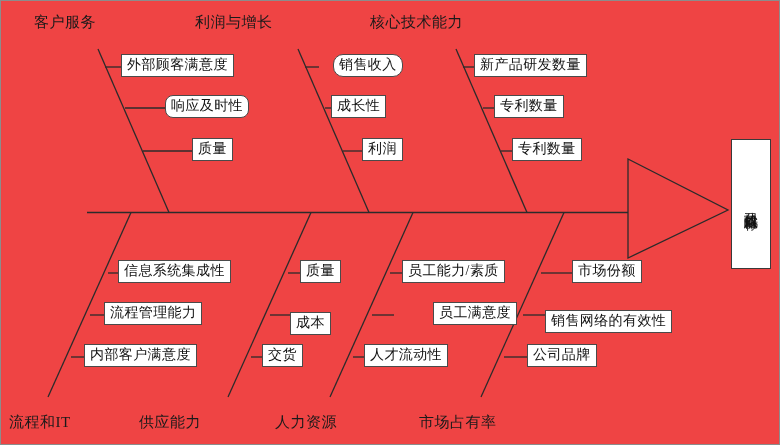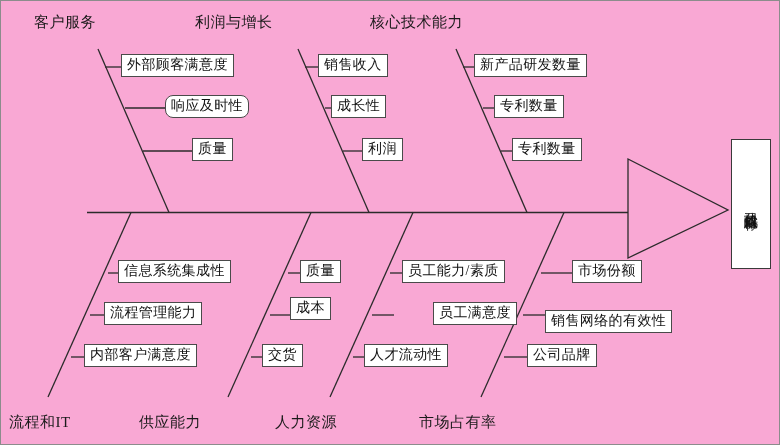--- a/index.html
+++ b/index.html
@@ -4,21 +4,21 @@
 <style>
   html,body{margin:0;padding:0;background:#ffffff;}
   body{
     font-family:"Liberation Serif","DejaVu Serif",serif;
     color:#1a1a1a;
   }
   #canvas{
     position:relative;
     width:780px;
     height:445px;
-    background:#f9a8d4;
+    background:#ef4444;
     border:1px solid #8c8c8c;
     box-sizing:border-box;
     overflow:hidden;
   }
   #skeleton{
     position:absolute;
     left:0; top:0;
     width:780px; height:445px;
     pointer-events:none;
   }
@@ -116,34 +116,34 @@
 
   <div class="cat-label" style="left:8px;   top:414px;">流程和IT</div>
   <div class="cat-label" style="left:138px; top:414px;">供应能力</div>
   <div class="cat-label" style="left:274px; top:414px;">人力资源</div>
   <div class="cat-label" style="left:418px; top:414px;">市场占有率</div>
 
   <div class="node-box" style="left:120px; top:53px;">外部顾客满意度</div>
   <div class="node-box" style="left:164px; top:94px;border-radius:8px;">响应及时性</div>
   <div class="node-box" style="left:191px; top:137px;">质量</div>
 
-  <div class="node-box" style="left:317px; top:53px;">销售收入</div>
+  <div class="node-box" style="left:332px; top:53px;border-radius:10px;">销售收入</div>
   <div class="node-box" style="left:330px; top:94px;">成长性</div>
   <div class="node-box" style="left:361px; top:137px;">利润</div>
 
   <div class="node-box" style="left:473px; top:53px;">新产品研发数量</div>
   <div class="node-box" style="left:493px; top:94px;">专利数量</div>
   <div class="node-box" style="left:511px; top:137px;">专利数量</div>
 
   <div class="node-box" style="left:117px; top:259px;">信息系统集成性</div>
   <div class="node-box" style="left:103px; top:301px;">流程管理能力</div>
   <div class="node-box" style="left:83px;  top:343px;">内部客户满意度</div>
 
   <div class="node-box" style="left:299px; top:259px;">质量</div>
-  <div class="node-box" style="left:289px; top:296px;">成本</div>
+  <div class="node-box" style="left:289px; top:311px;">成本</div>
   <div class="node-box" style="left:261px; top:343px;">交货</div>
 
   <div class="node-box" style="left:401px; top:259px;">员工能力/素质</div>
   <div class="node-box" style="left:392px; top:301px;margin-left:40px;">员工满意度</div>
   <div class="node-box" style="left:363px; top:343px;">人才流动性</div>
 
   <div class="node-box" style="left:571px; top:259px;">市场份额</div>
   <div class="node-box" style="left:544px; top:309px;">销售网络的有效性</div>
   <div class="node-box" style="left:526px; top:343px;">公司品牌</div>
 

